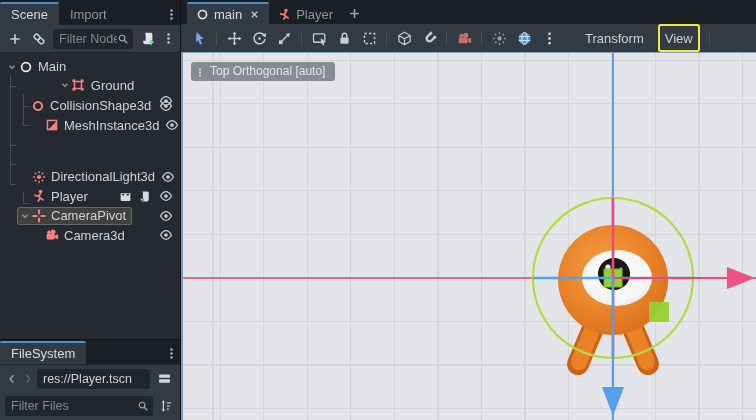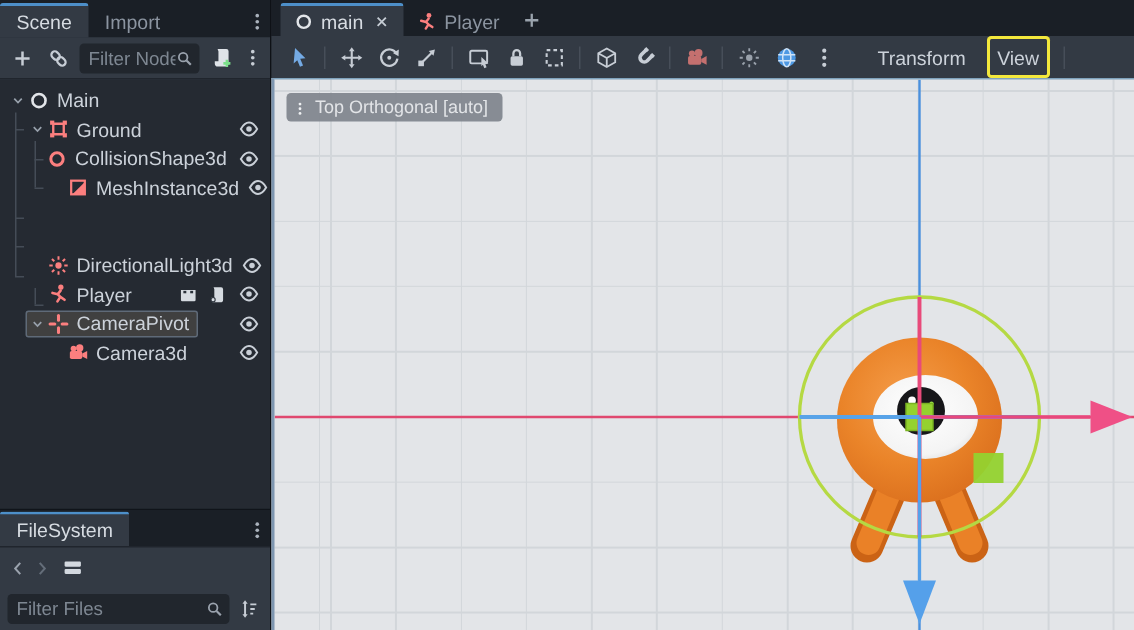--- a/index.html
+++ b/index.html
@@ -319,21 +319,21 @@
               </svg>
             </span>
             <span class="nicon white">
               <svg class="icn" width="14" height="14">
                 <use href="#ic-node"></use>
               </svg>
             </span>
             <span class="tlabel">Main</span>
           </span>
         </div>
-        <div class="trow" style="padding-left: 17px;">
+        <div class="trow" style="padding-left: 17px; flex-direction: column;">
           <span class="selwrap">
             <span class="arrow">
               <svg class="icn" width="10" height="10">
                 <use href="#ic-chev-down"></use>
               </svg>
             </span>
             <span class="nicon">
               <svg class="icn" width="14" height="14">
                 <use href="#ic-static-body"></use>
               </svg>
@@ -484,20 +484,23 @@
       <span class="nav-chev">
           <svg class="icn" width="12" height="12">
             <use href="#tl-chev-left"></use>
           </svg>
         </span>
       <span class="nav-chev dim">
           <svg class="icn" width="12" height="12">
             <use href="#tl-chev-right"></use>
           </svg>
         </span>
+      <div class="field">
+        <input readonly="" value="res://Player.tscn" style="">
+      </div>
       <span class="split-btn">
           <svg class="icn" width="15" height="15">
             <use href="#tl-split-bars"></use>
           </svg>
         </span>
     </div>
     <div class="fs-filter">
       <div class="field">
         <input placeholder="Filter Files" style="">
         <span class="mag">

